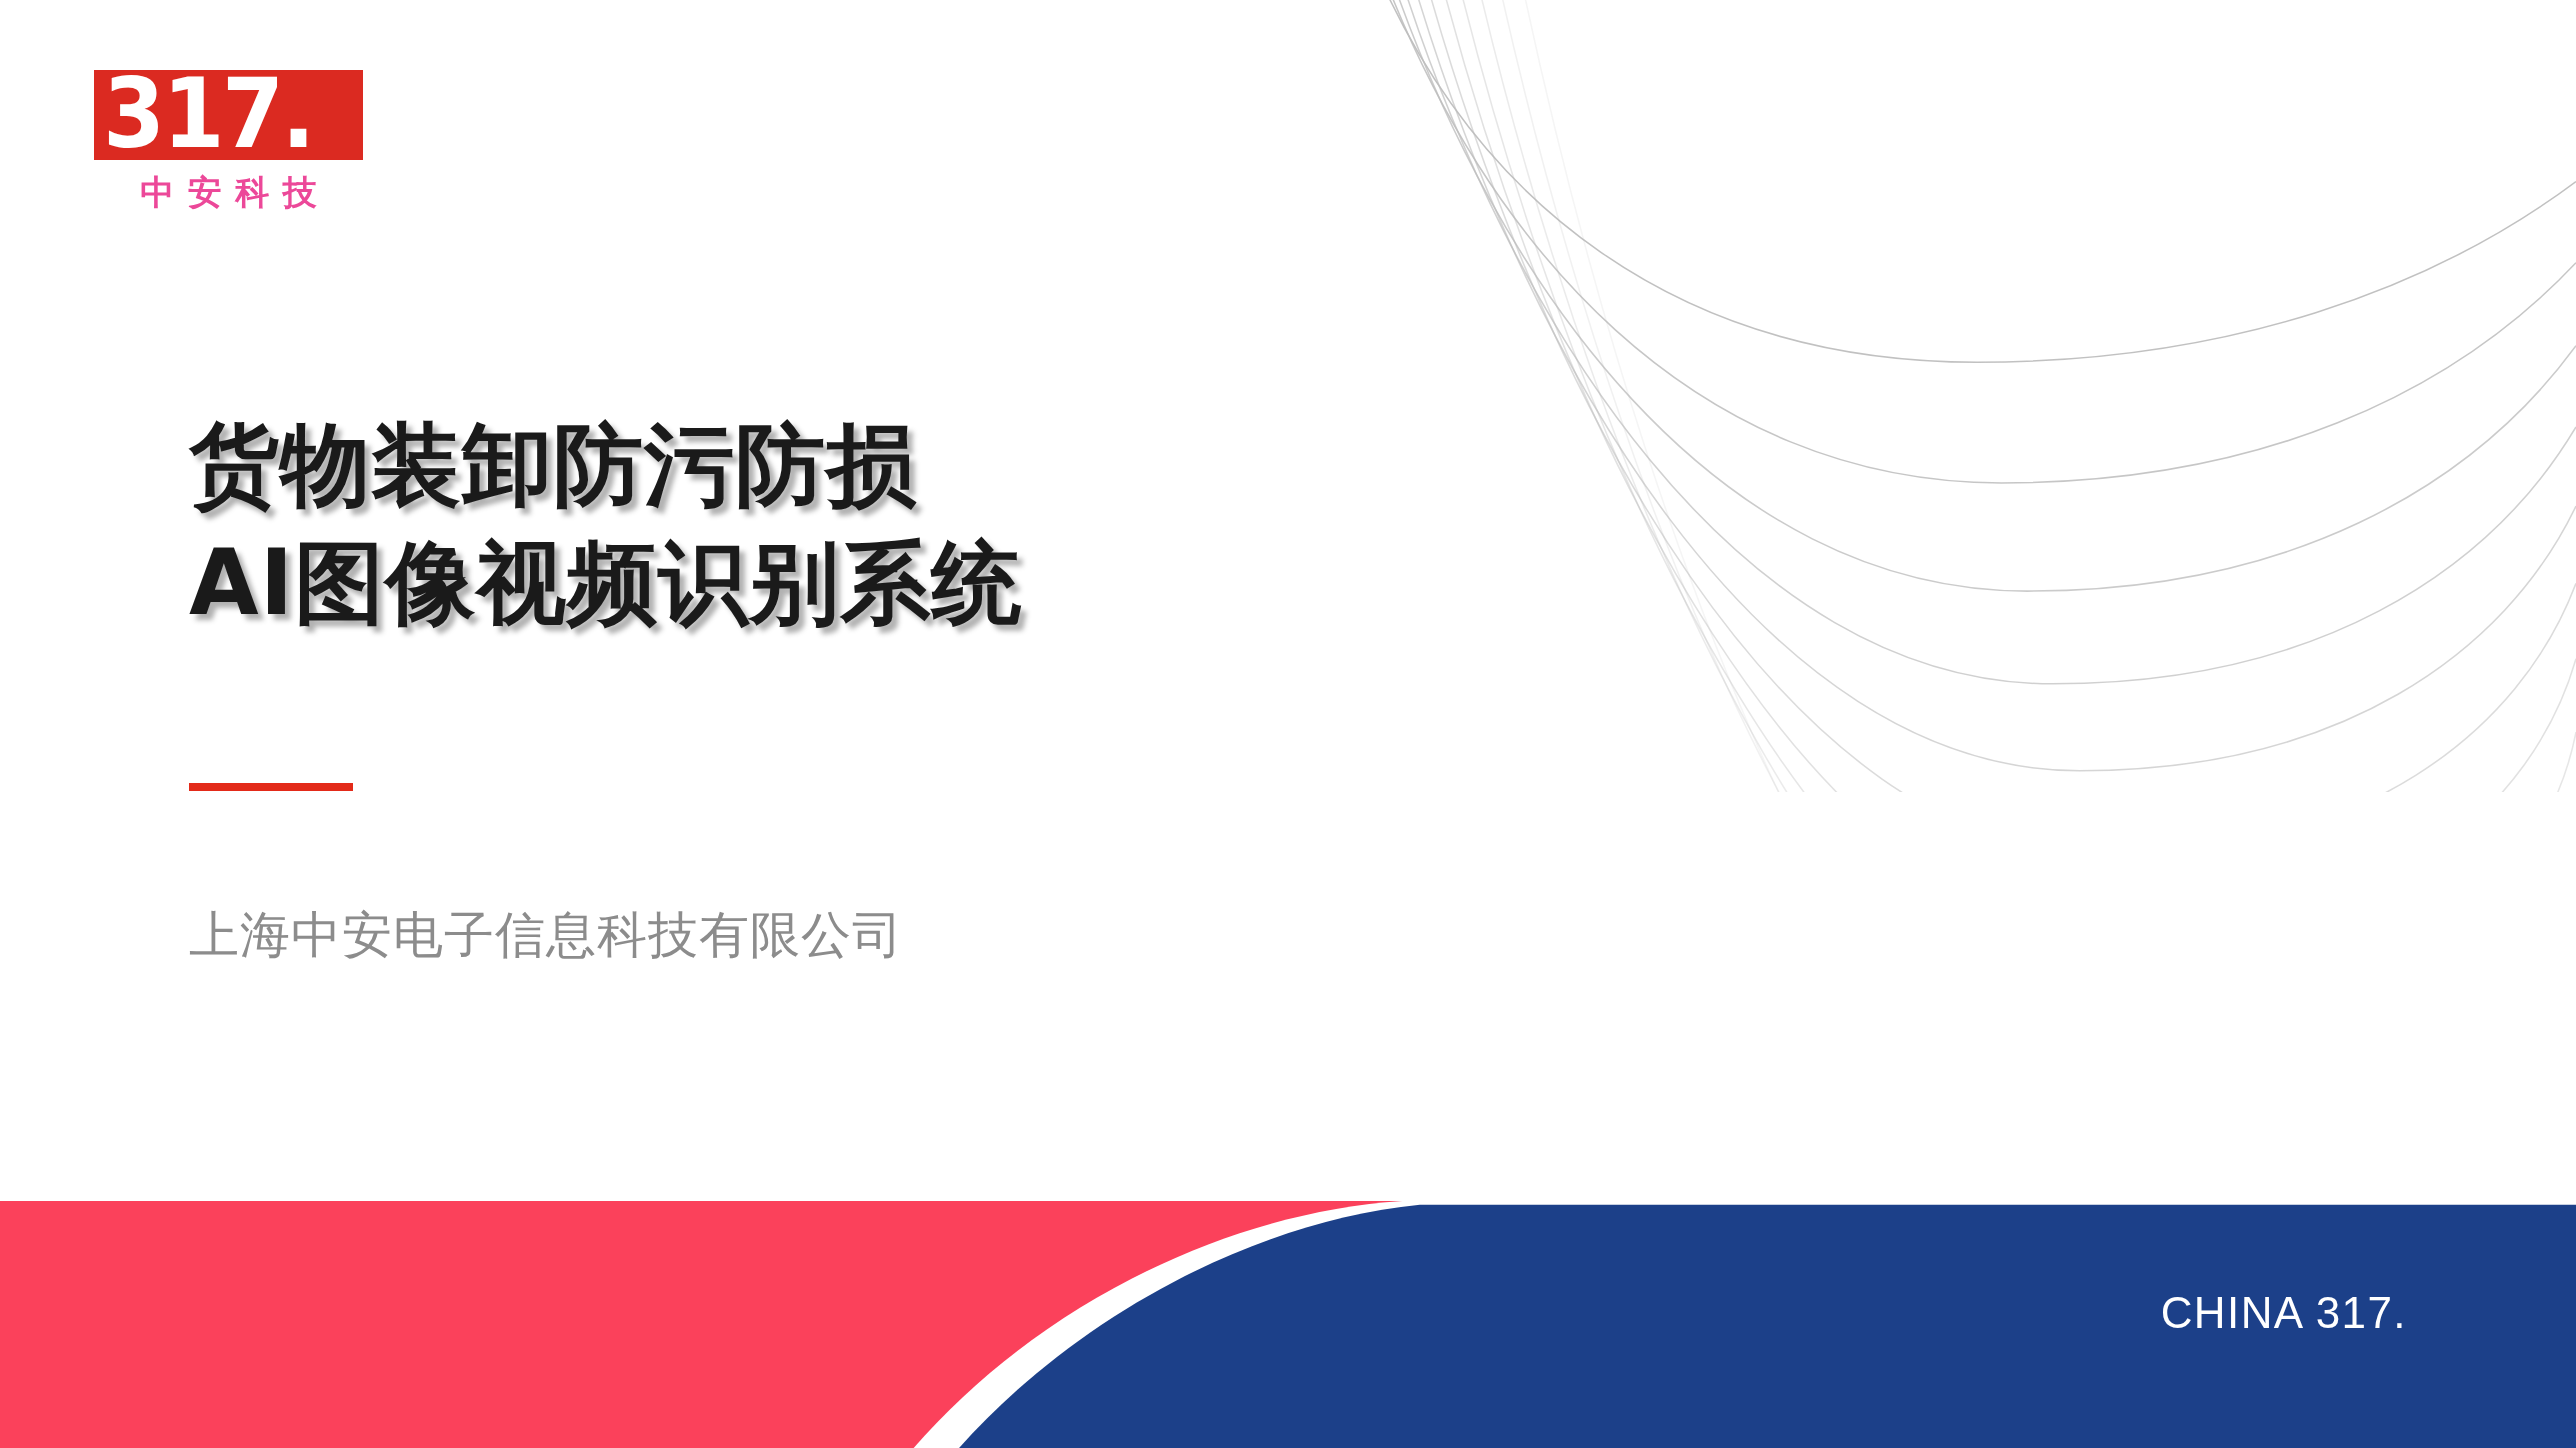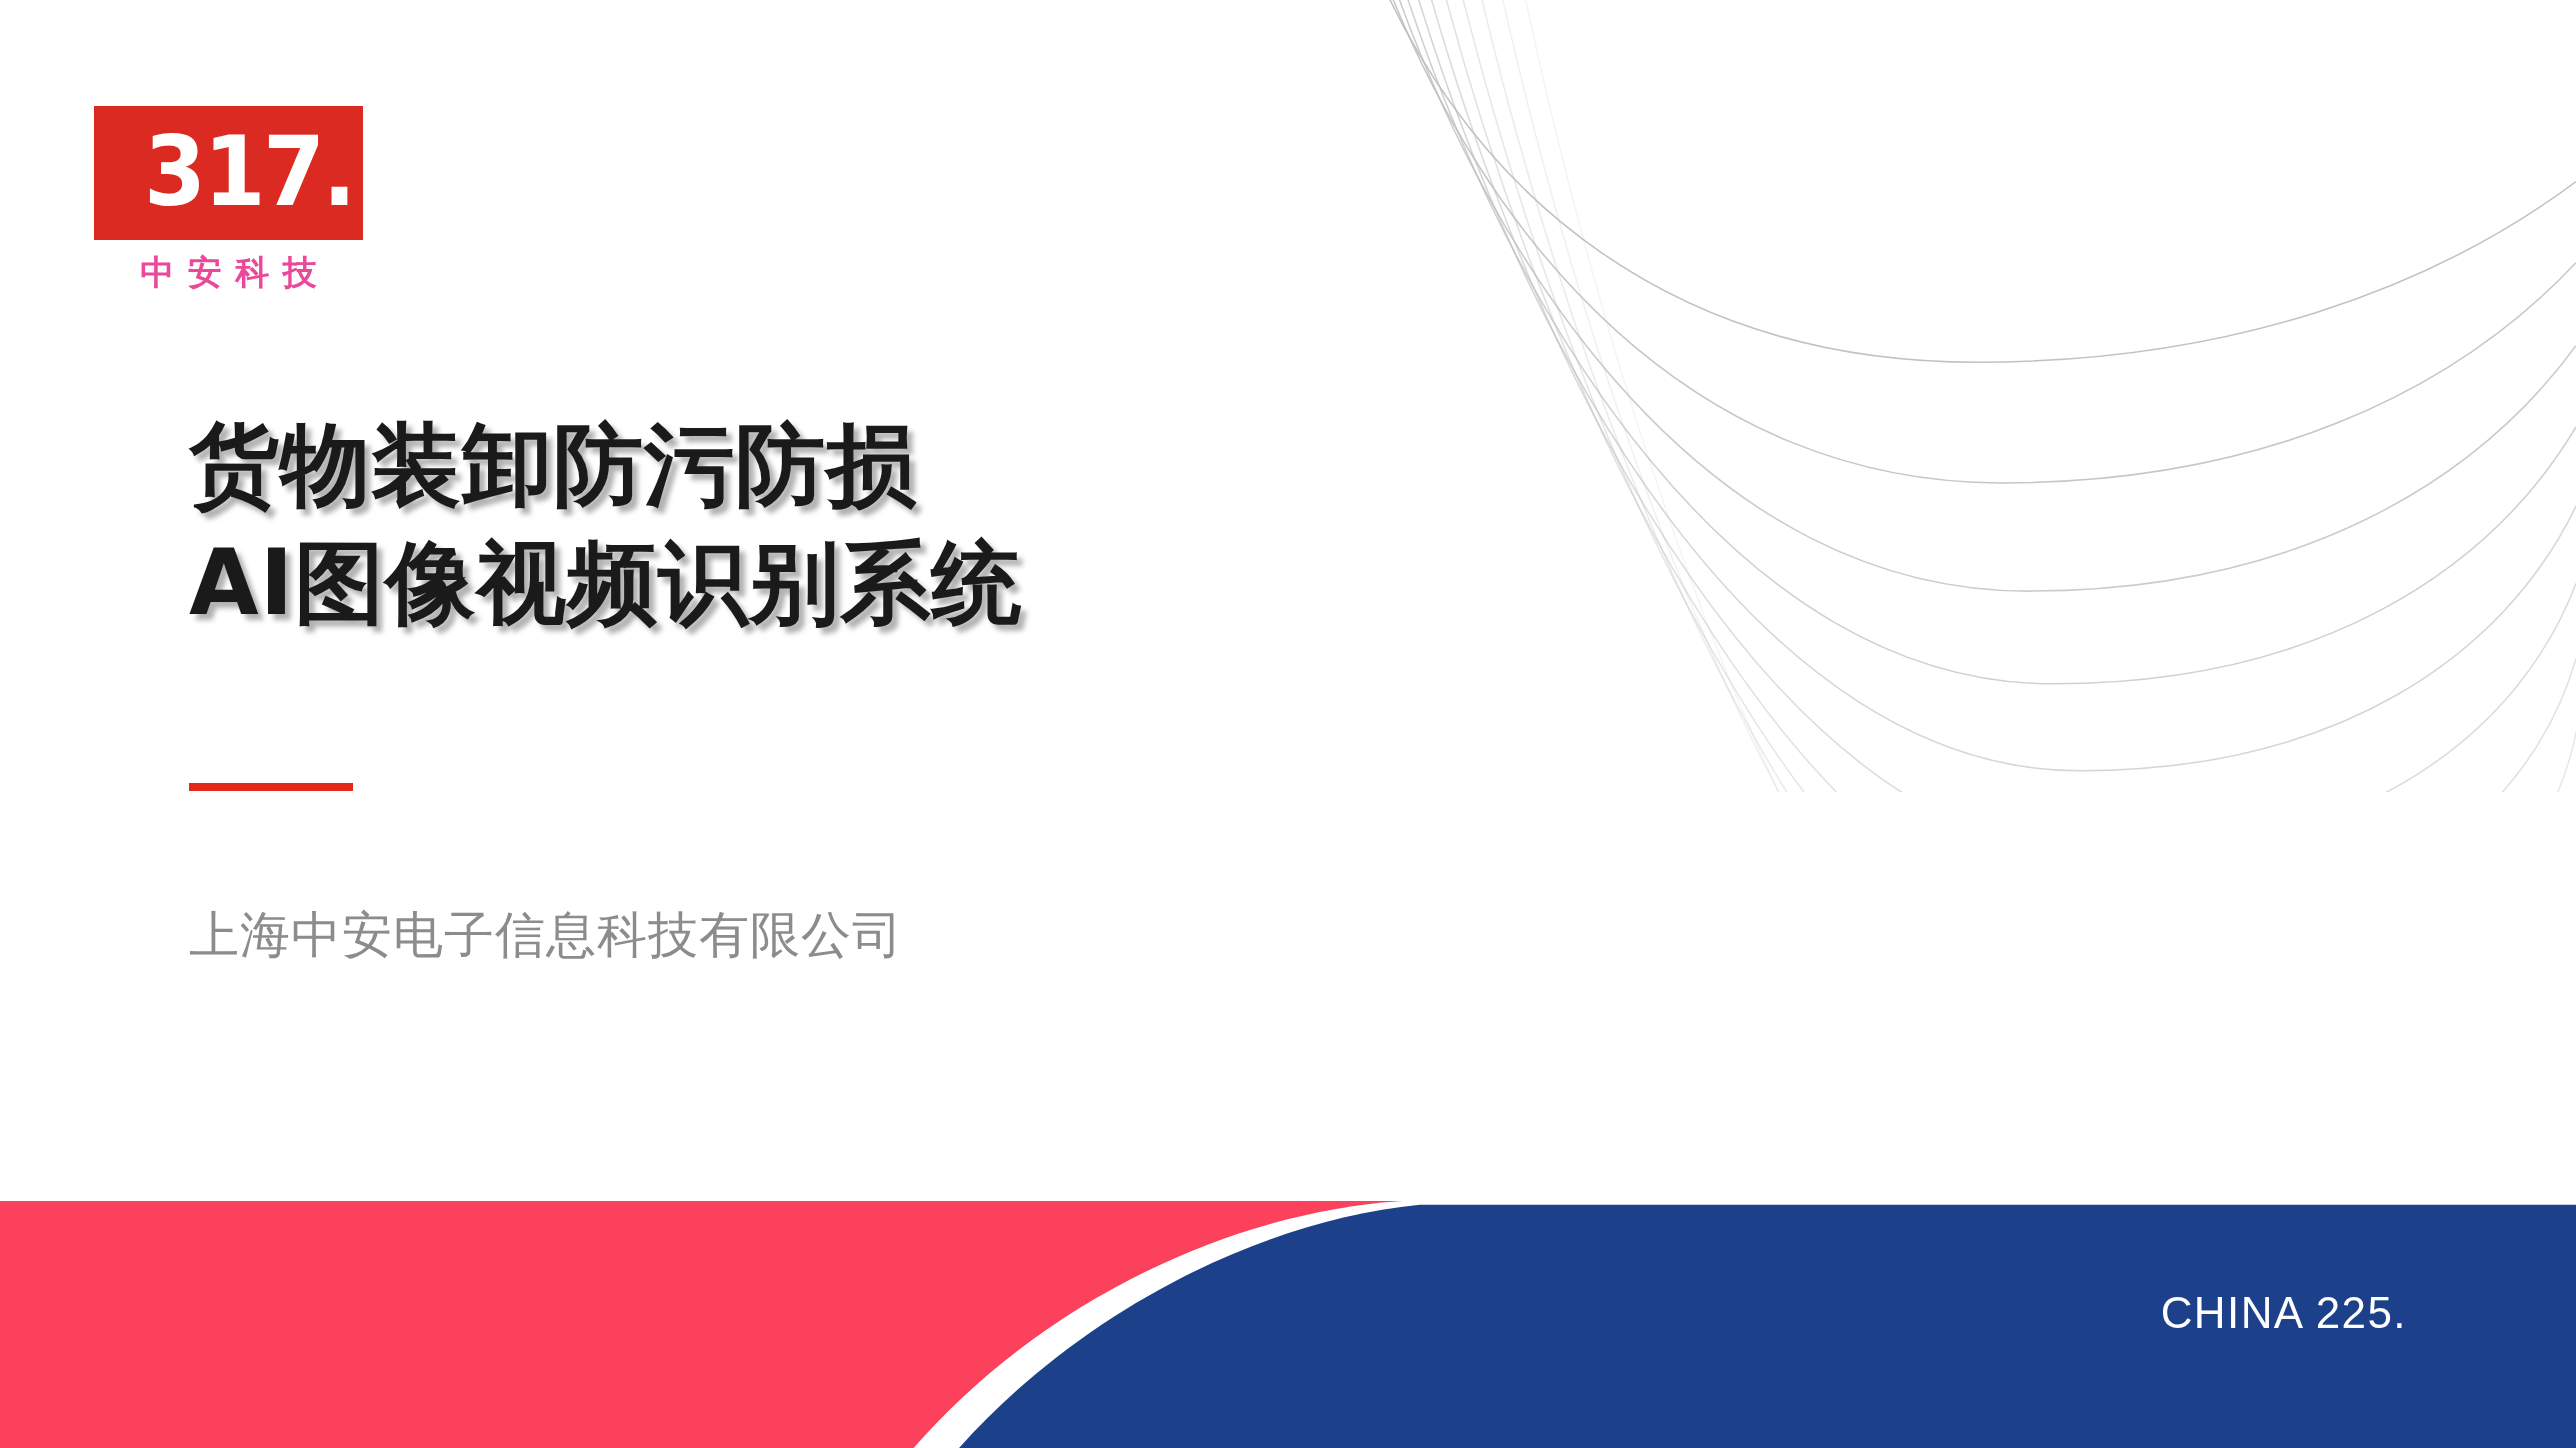--- a/index.html
+++ b/index.html
@@ -34,27 +34,26 @@
 
   
   .logo-block {
     position: absolute;
     left: 94px;
     top: 70px;
     width: 270px;
   }
   .logo-mark {
     width: 269px;
-    height: 134px;
+    height: 90px;
     background: #DB2A21;
     display: flex;
     align-items: center;
-    justify-content: flex-end;
+    justify-content: flex-start;
     overflow: hidden;
-    margin-top: 36px;
   }
   .logo-mark-text {
     color: #ffffff;
     font-family: "DejaVu Sans", sans-serif;
     font-weight: bold;
     font-size: 97px;
     line-height: 97px;
     letter-spacing: -2.9px;
     transform: scaleX(0.92);
     padding-bottom: 3.9px;
@@ -180,17 +179,17 @@
   <div class="rule"></div>
 
   <div class="subtitle">上海中安电子信息科技有限公司</div>
 
   <div class="band">
     <svg class="band-svg" viewBox="0 0 2667 257" preserveAspectRatio="none">
       <rect x="0" y="0" width="2667" height="257" fill="#FB415B"></rect>
       <path d="M 2667 257 L 2667 0 L 1452 0 C 1265 12, 1070 112, 945 257 Z" fill="#FFFFFF"></path>
       <path d="M 2667 257 L 2667 4 L 1470 4 C 1292 22, 1110 124, 992 257 Z" fill="#1C4089"></path>
     </svg>
-    <div class="band-label">CHINA 225.</div>
+    <div class="band-label">CHINA 317.</div>
   </div>
 
 </div>
 
 
 </body></html>

